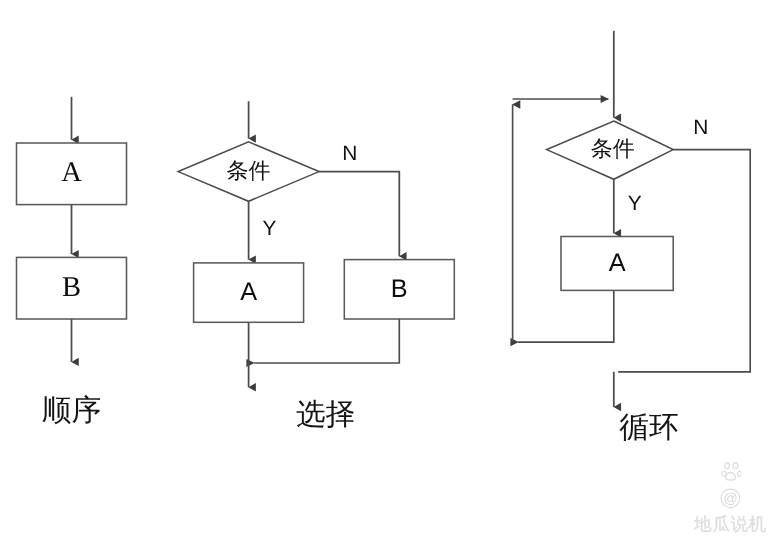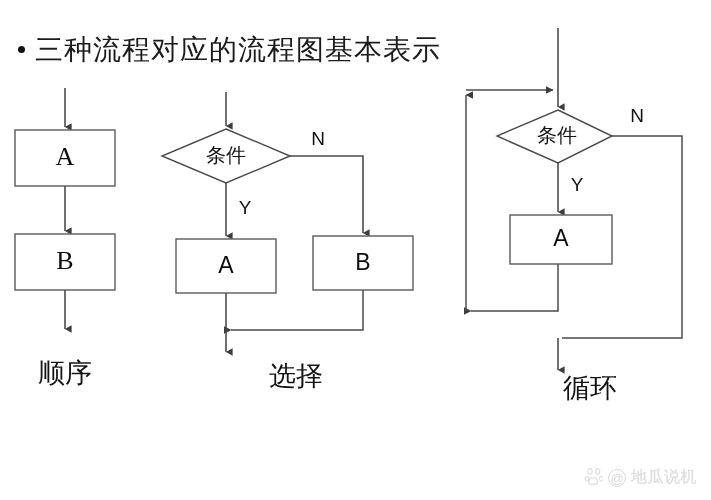--- a/index.html
+++ b/index.html
@@ -113,20 +113,21 @@
   
   .watermark {
     position: absolute;
     right: 14px;
     bottom: 12px;
     display: flex;
     align-items: center;
     gap: 5px;
     opacity: 0.55;
     user-select: none;
+    flex-direction: column;
   }
   .wm-paw {
     width: 19px;
     height: 19px;
     position: relative;
   }
   .wm-at {
     width: 18px;
     height: 18px;
     border: 1.6px solid #b9b9b9;
@@ -150,24 +151,20 @@
     color: #c2c2c2;
     letter-spacing: 0.5px;
     -webkit-text-stroke: 0.3px #c2c2c2;
   }
 </style>
 </head>
 <body>
 
 <div id="slide">
 
-  <div class="title-row">
-    <span class="bullet-dot"></span>
-    <span class="title-text">三种流程对应的流程图基本表示</span>
-  </div>
 
   <svg class="flow" viewBox="0 0 711 500">
     <defs>
       <marker id="arrowDown" markerWidth="10" markerHeight="10" refX="5" refY="7.6" orient="auto" markerUnits="userSpaceOnUse">
         <path d="M1.2,1 L5,7.8 L8.8,1 Z" fill="#3d3d3d"></path>
       </marker>
       <marker id="arrowLeft" markerWidth="10" markerHeight="10" refX="2" refY="5" orient="auto" markerUnits="userSpaceOnUse">
         <path d="M9,1.3 L1.5,5 L9,8.7 Z" fill="#3d3d3d"></path>
       </marker>
       <marker id="arrowRight" markerWidth="10" markerHeight="10" refX="8" refY="5" orient="auto" markerUnits="userSpaceOnUse">

